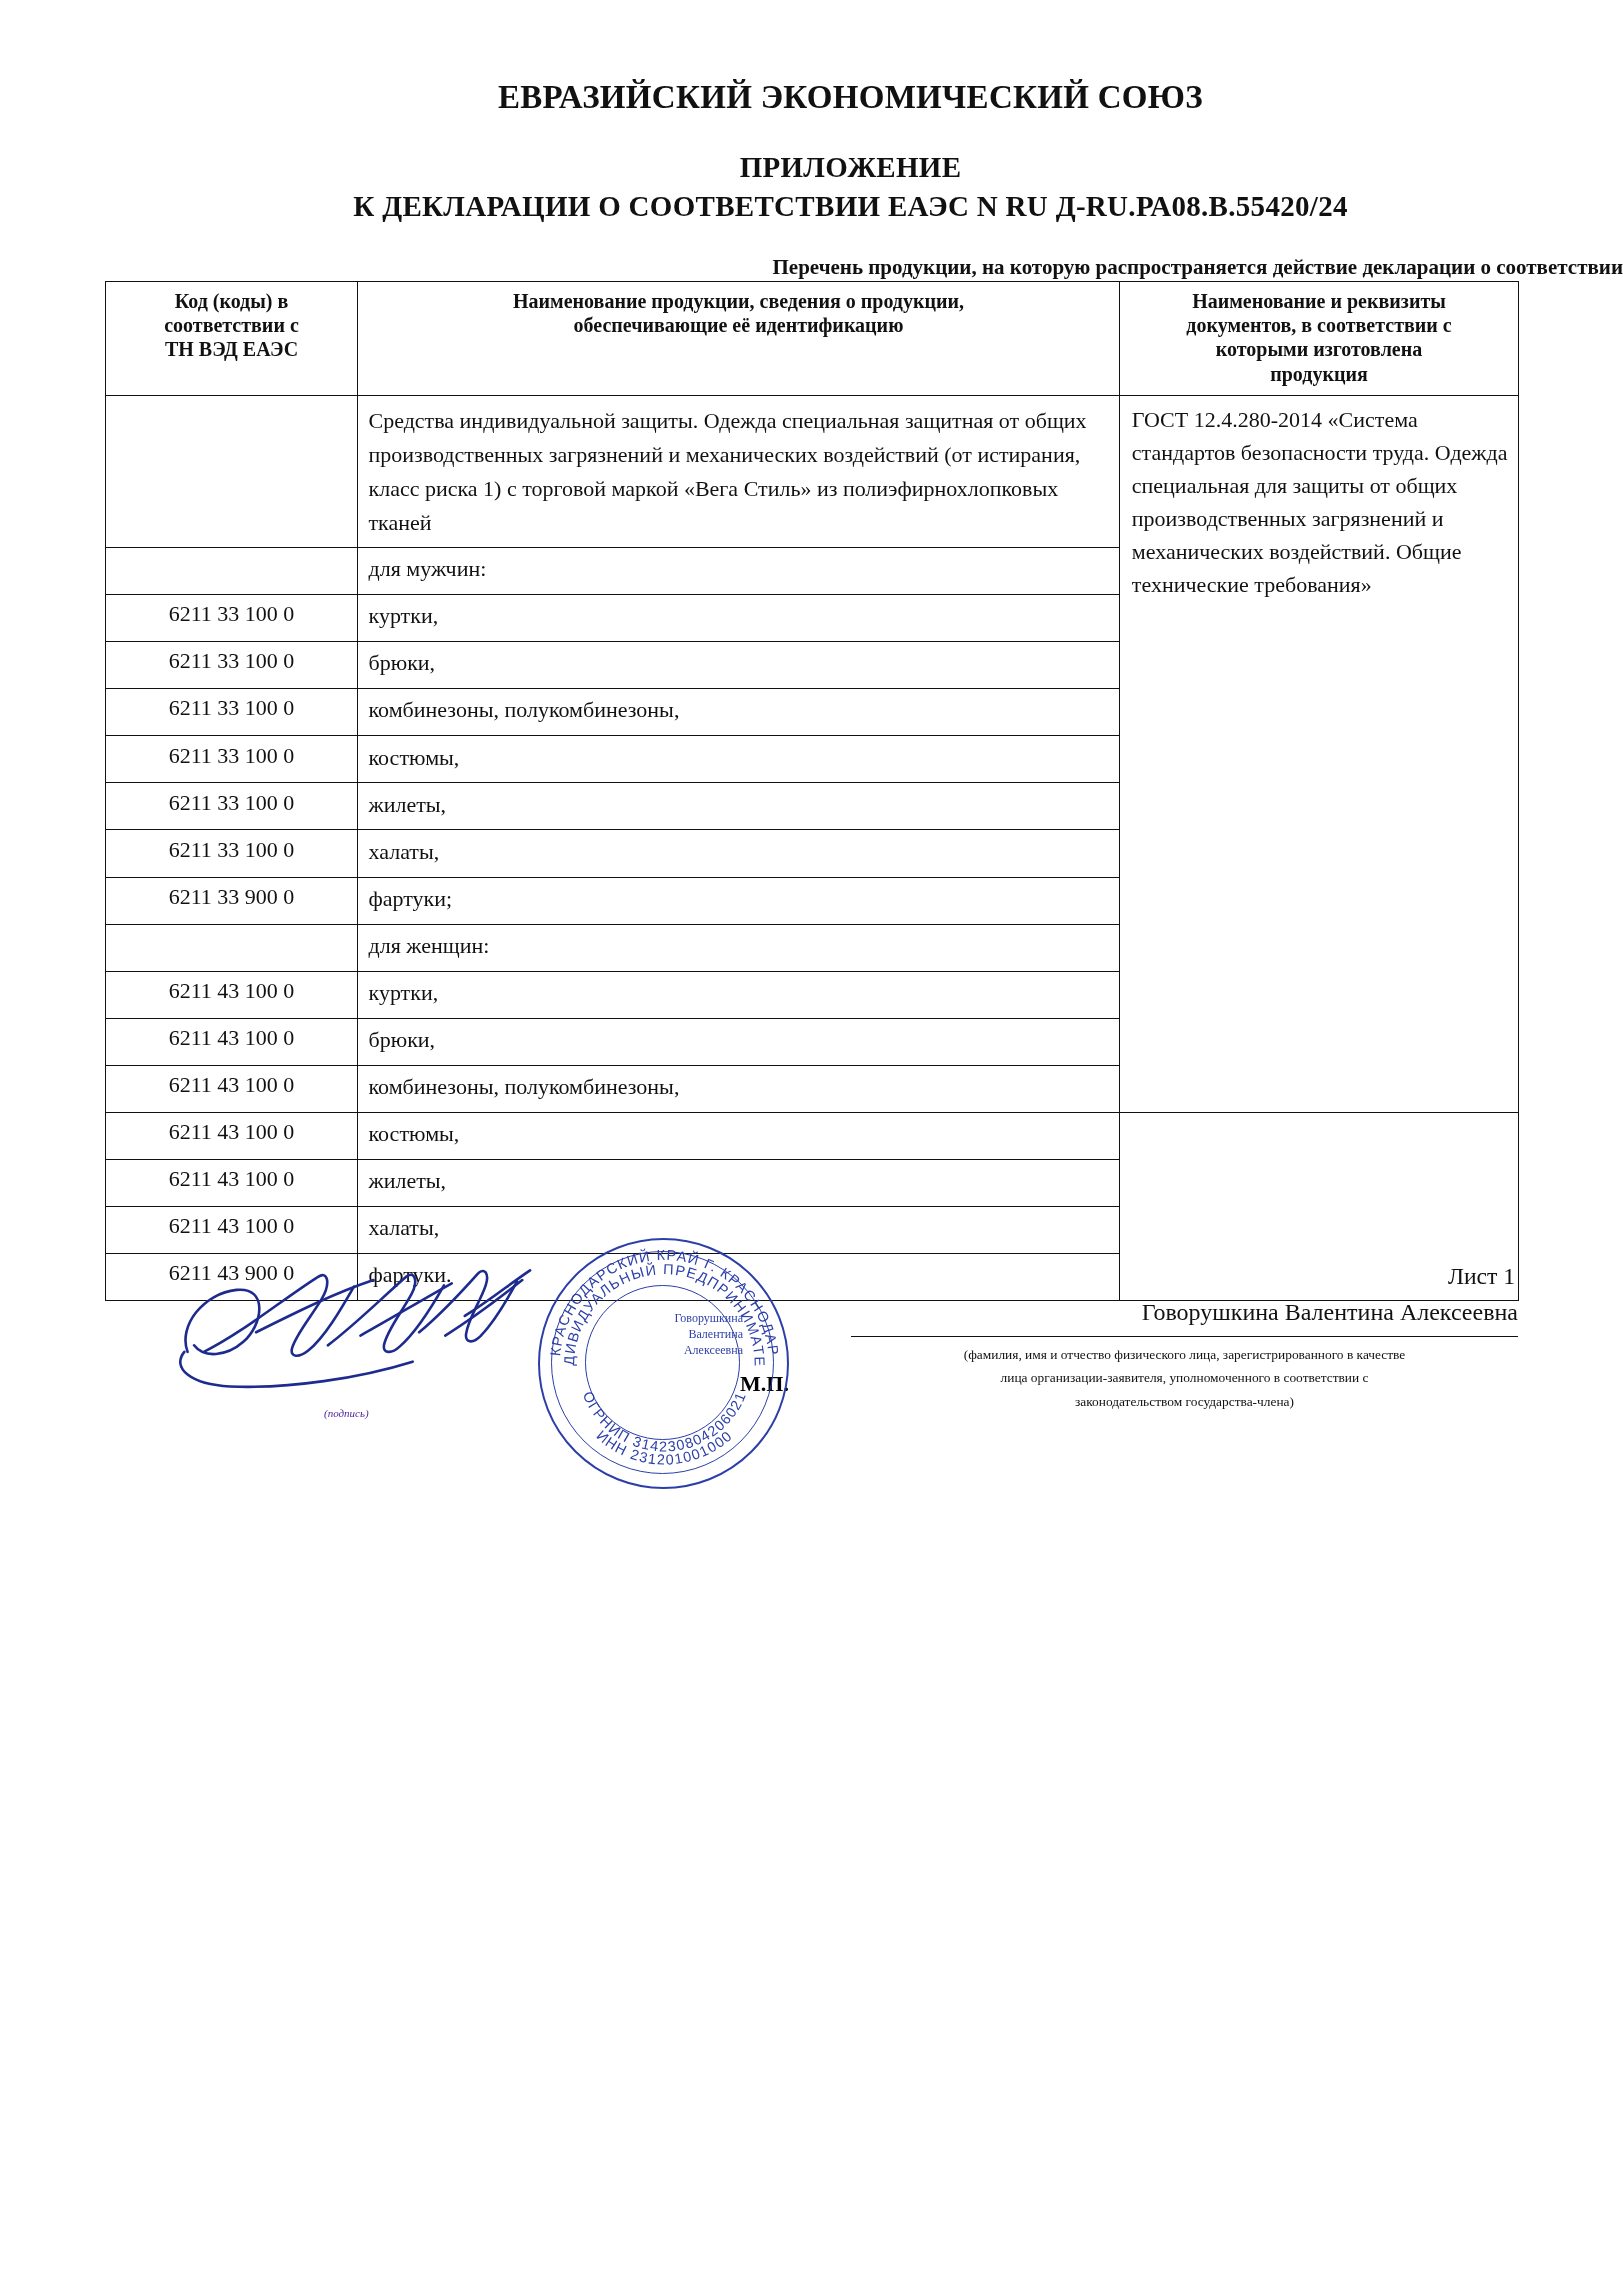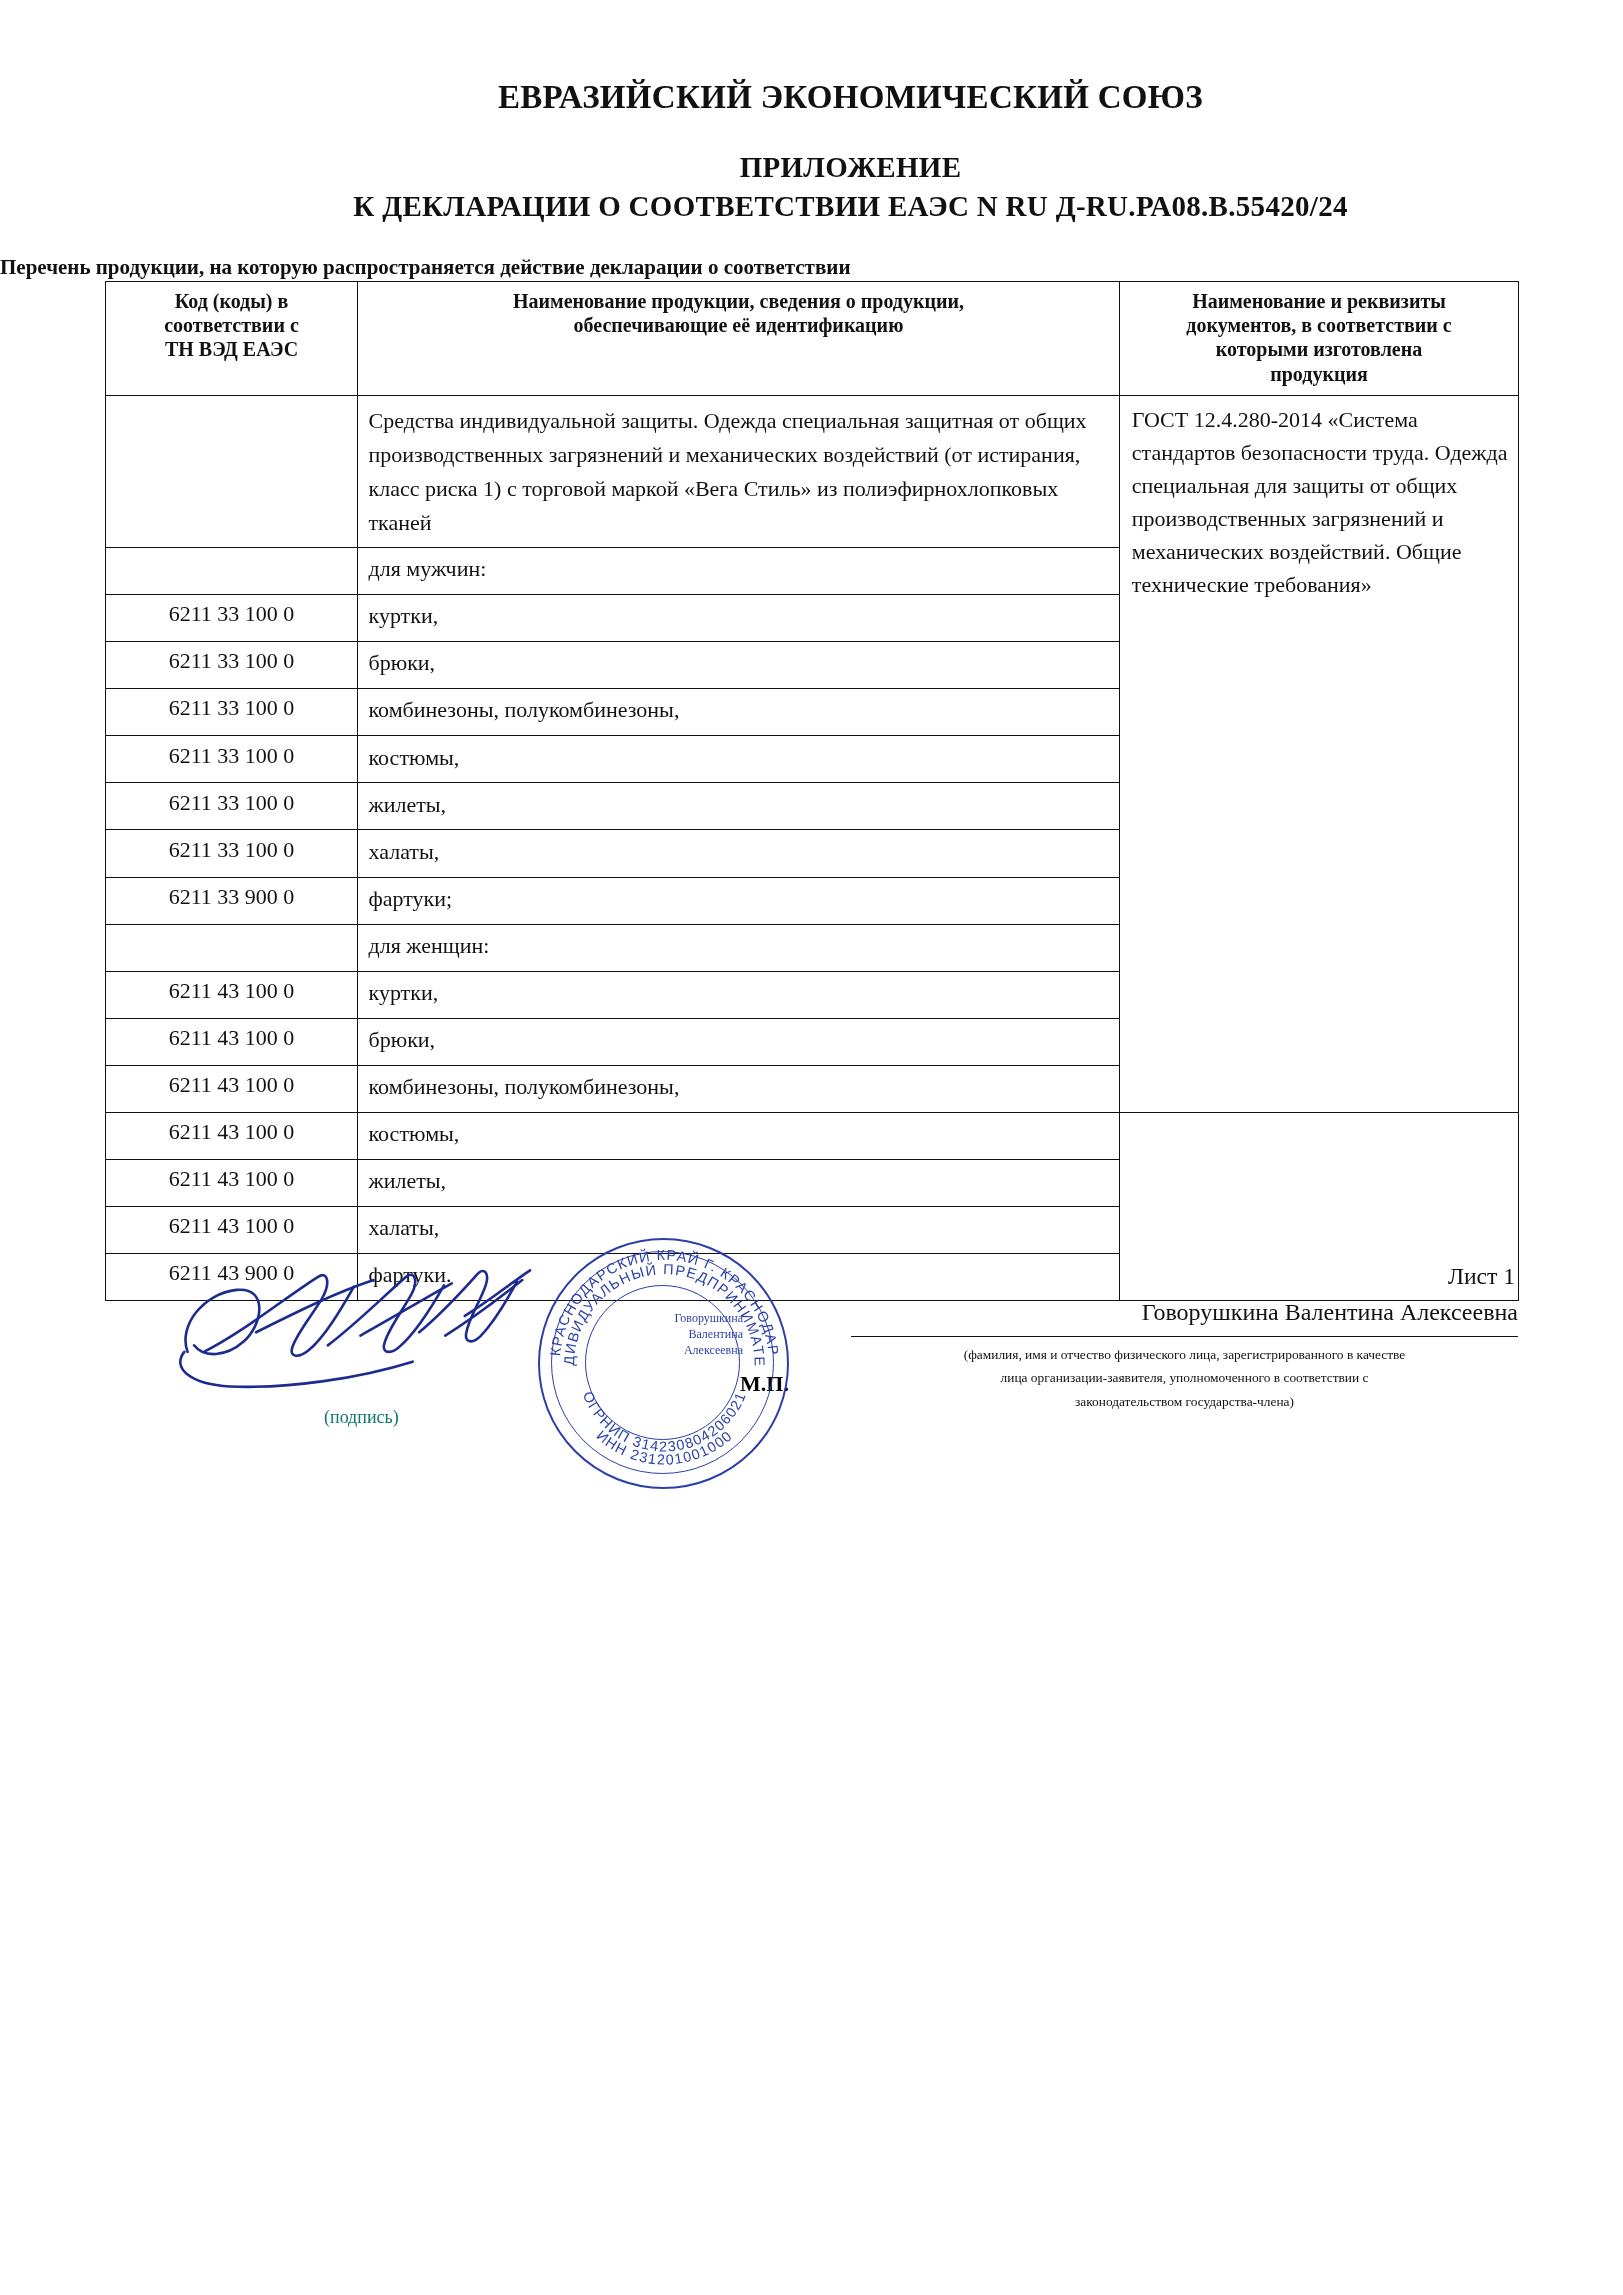--- a/index.html
+++ b/index.html
@@ -45,21 +45,21 @@
   #hdr-line3 {
     top: 190px;
     font-size: 29px;
   }
 
   #list-caption {
     position: absolute;
     top: 255px;
     left: 0;
     width: 1623px;
-    text-align: left;
+    text-align: right;
     font-size: 21px;
     font-weight: bold;
   }
 
   
   .tbl {
     position: absolute;
     left: 105px;
     top: 281px;
     width: 1413px;
@@ -130,22 +130,23 @@
     position: absolute;
     left: 0px;
     top: 6.5px;
     width: 419px;
     height: 137px;
   }
   #sign-label {
     position: absolute;
     left: 160px;
     top: 160px;
-    font-size: 18px;
-    color: #0f766e;
+    font-size: 11px;
+    color: #4c1d95;
+    font-style: italic;
   }
   #mp-label {
     position: absolute;
     left: 576px;
     top: 124px;
     font-size: 22px;
     font-weight: bold;
     color: #000000;
   }
 

